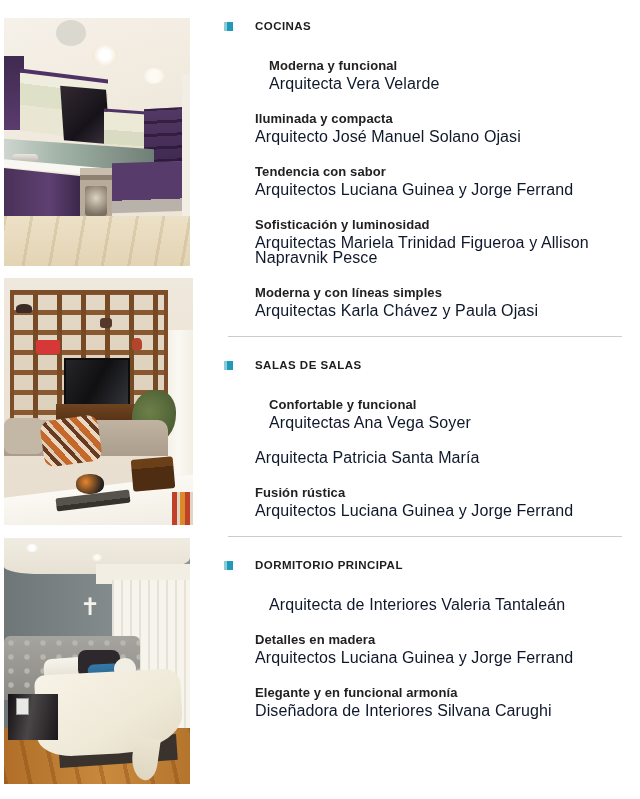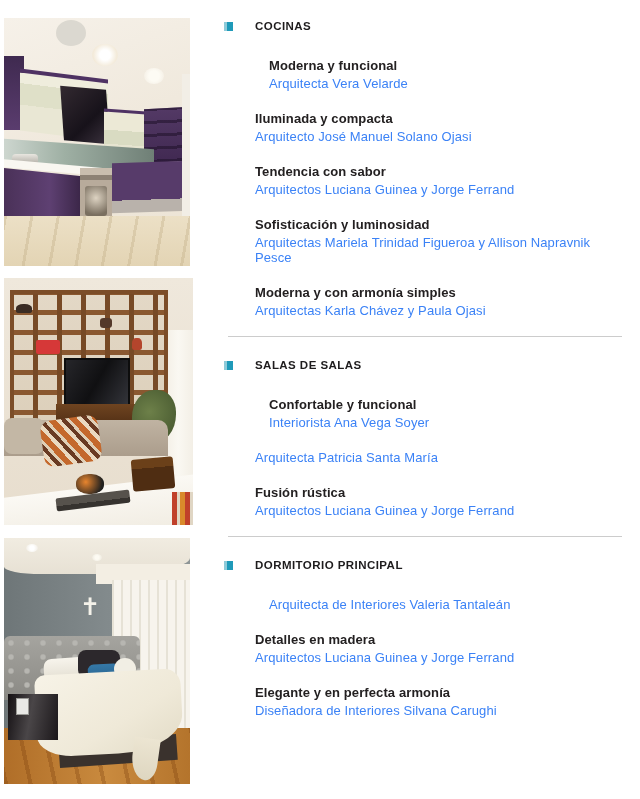--- a/index.html
+++ b/index.html
@@ -136,21 +136,21 @@
   
   .toc{position:absolute;left:224px;top:20px;width:402px;}
   .sec-header{display:flex;align-items:flex-start;margin:0;}
   .bullet{width:9px;height:9px;margin-top:2px;flex:0 0 9px;
     background:linear-gradient(90deg,#8fcbd9 0 33%,#1f9ab9 33%);}
   .sec-title{margin:0 0 0 22px;font-size:11.5px;font-weight:bold;letter-spacing:.45px;
     color:#1e1c1d;line-height:13px;}
   .entry{margin-left:31px;margin-top:20px;}
   .sec-header + .entry{margin-top:25px;margin-left:45px;}
   .entry-title{font-size:13px;font-weight:bold;color:#232021;line-height:15px;letter-spacing:.1px;}
-  .entry-credit{font-size:13px;color:#3b82f6;line-height:15px;margin-top:3px;letter-spacing:.1px;}
+  .entry-credit{font-size:16px;color:#0f172a;line-height:15px;margin-top:3px;letter-spacing:.1px;}
   .divider{border:none;border-top:1px solid #cccccc;margin:18px 0 22px 4px;width:394px;}
 </style>
 </head>
 <body>
 
 <figure class="photo" id="photo-kitchen" aria-label="kitchen photo with purple cabinets">
   <div class="k-ceiling"></div>
   <div class="k-speaker"></div>
   <div class="k-light1"></div>
   <div class="k-light2"></div>
@@ -230,35 +230,35 @@
     </div>
     <div class="entry">
       <div class="entry-title">Tendencia con sabor</div>
       <div class="entry-credit">Arquitectos Luciana Guinea y Jorge Ferrand</div>
     </div>
     <div class="entry">
       <div class="entry-title">Sofisticación y luminosidad</div>
       <div class="entry-credit">Arquitectas Mariela Trinidad Figueroa y Allison Napravnik Pesce</div>
     </div>
     <div class="entry">
-      <div class="entry-title">Moderna y con armonía simples</div>
+      <div class="entry-title">Moderna y con líneas simples</div>
       <div class="entry-credit">Arquitectas Karla Chávez y Paula Ojasi</div>
     </div>
   </section>
 
   <hr class="divider">
 
   <section>
     <div class="sec-header">
       <span class="bullet"></span>
       <h2 class="sec-title">SALAS DE SALAS</h2>
     </div>
     <div class="entry">
       <div class="entry-title">Confortable y funcional</div>
-      <div class="entry-credit">Interiorista Ana Vega Soyer</div>
+      <div class="entry-credit">Arquitectas Ana Vega Soyer</div>
     </div>
     <div class="entry">
       <div class="entry-credit">Arquitecta Patricia Santa María</div>
     </div>
     <div class="entry">
       <div class="entry-title">Fusión rústica</div>
       <div class="entry-credit">Arquitectos Luciana Guinea y Jorge Ferrand</div>
     </div>
   </section>
 
@@ -270,18 +270,18 @@
       <h2 class="sec-title">DORMITORIO PRINCIPAL</h2>
     </div>
     <div class="entry">
       <div class="entry-credit">Arquitecta de Interiores Valeria Tantaleán</div>
     </div>
     <div class="entry">
       <div class="entry-title">Detalles en madera</div>
       <div class="entry-credit">Arquitectos Luciana Guinea y Jorge Ferrand</div>
     </div>
     <div class="entry">
-      <div class="entry-title">Elegante y en perfecta armonía</div>
+      <div class="entry-title">Elegante y en funcional armonía</div>
       <div class="entry-credit">Diseñadora de Interiores Silvana Carughi</div>
     </div>
   </section>
 
 </div>
 
 </body></html>

